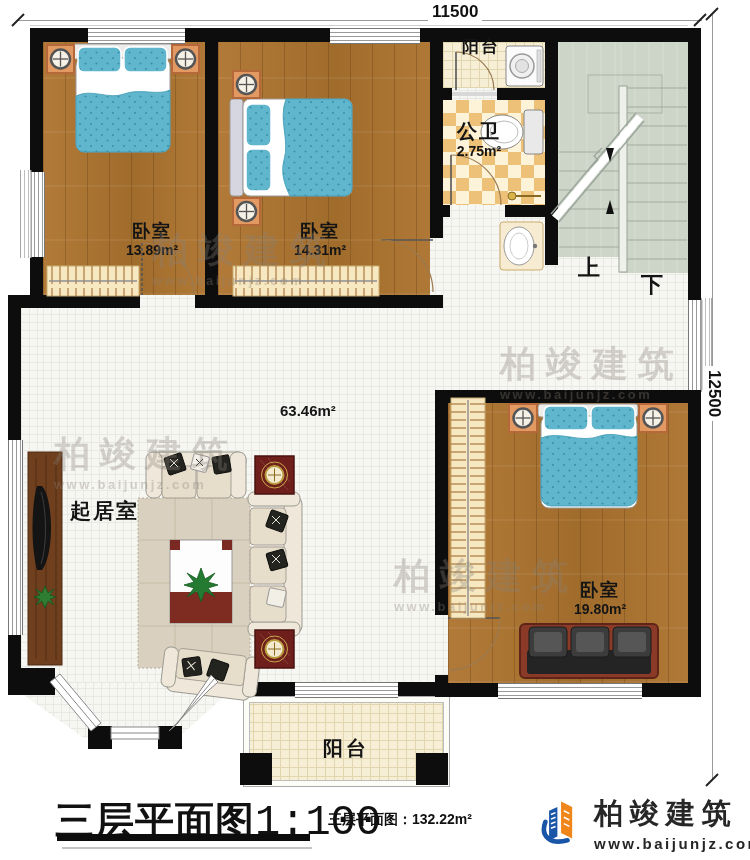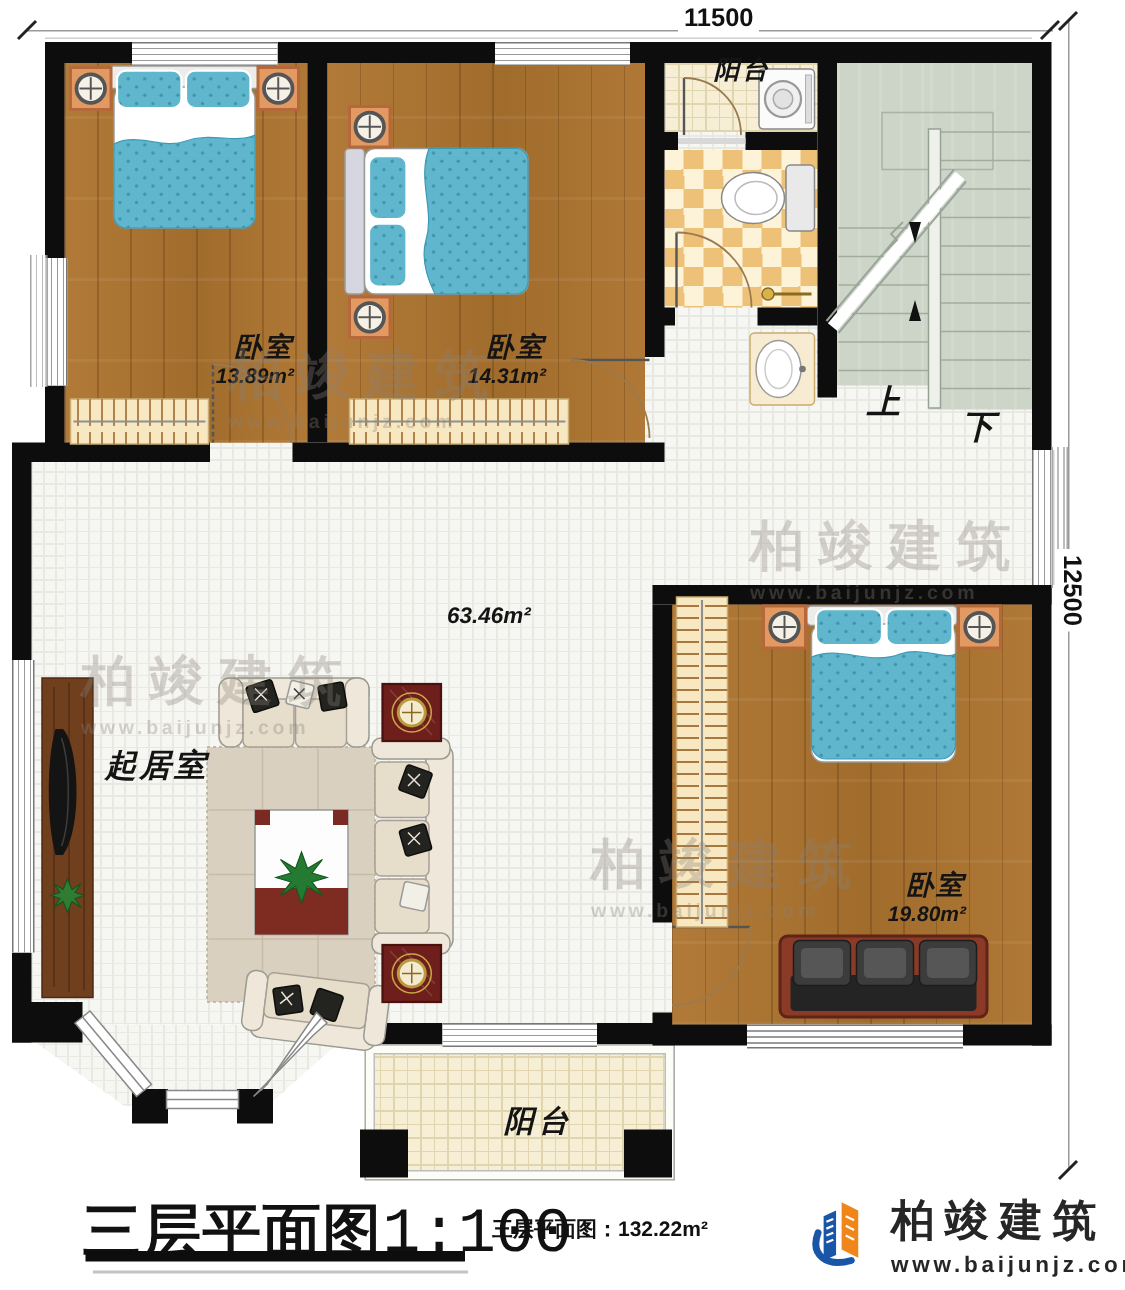--- a/index.html
+++ b/index.html
@@ -19,21 +19,21 @@
      repeating-linear-gradient(90deg,#e1d5ae 0 1px,transparent 1px 9px);}
   .checker{background:repeating-conic-gradient(#eec178 0% 25%,#fdf3d8 0% 50%) 0 0/26px 26px;}
   .stairf{background:#ccd5c8;background-image:repeating-linear-gradient(90deg,rgba(255,255,255,.12) 0 2px,transparent 2px 14px);}
   .wall{position:absolute;background:#0d0d0d;z-index:2;}
   .win-h{position:absolute;background:#fff;border-top:1px solid #777;border-bottom:1px solid #777;
      background-image:repeating-linear-gradient(to bottom,transparent 0 3px,#9a9a9a 3px 4px);z-index:3;}
   .win-v{position:absolute;background:#fff;border-left:1px solid #777;border-right:1px solid #777;
      background-image:repeating-linear-gradient(to right,transparent 0 3px,#9a9a9a 3px 4px);z-index:3;}
   .sill{opacity:.65;}
   #plan-svg{position:absolute;left:0;top:0;z-index:4;pointer-events:none;}
-  .lbl{position:absolute;z-index:5;color:#141414;font-weight:bold;text-align:right;line-height:1.15;white-space:nowrap;font-style:italic;}
+  .lbl{position:absolute;z-index:5;color:#141414;font-weight:bold;text-align:center;line-height:1.15;white-space:nowrap;}
   .lbl .area{display:block;font-size:14px;}
   .room-name{font-size:18px;letter-spacing:2px;}
   .dim{position:absolute;z-index:5;color:#111;font-weight:bold;font-size:17px;background:#fff;padding:0 4px;}
   .dimline{position:absolute;background:#999;z-index:1;}
   .dimline2{position:absolute;background:#cfcfcf;z-index:1;}
   .wm{position:absolute;z-index:6;color:#8a8278;opacity:.33;font-weight:bold;pointer-events:none;}
   .wm .wm-name{font-size:36px;letter-spacing:10px;white-space:nowrap;}
   .wm .wm-url{font-size:13px;letter-spacing:2.5px;margin-top:-2px;white-space:nowrap;}
   .balc-rail{border:1px solid #ababab;box-shadow:inset 0 0 0 5px #fdfdf8, inset 0 0 0 6px #bdbdbd;z-index:1;}
   
@@ -388,28 +388,32 @@
     <span class="area">13.89m²</span>
   </div>
   <div class="lbl" style="left:276px;top:221px;width:88px;">
     <span class="room-name">卧室</span>
     <span class="area">14.31m²</span>
   </div>
   <div class="lbl" style="left:556px;top:580px;width:88px;">
     <span class="room-name">卧室</span>
     <span class="area">19.80m²</span>
   </div>
+  <div class="lbl" style="left:440px;top:120px;width:78px;">
+    <span class="room-name" style="font-size:20px;">公卫</span>
+    <span class="area">2.75m²</span>
+  </div>
   <div class="lbl" style="left:448px;top:37px;width:66px;font-size:17px;letter-spacing:2px;">阳台</div>
   <div class="lbl" style="left:310px;top:737px;width:72px;font-size:20px;letter-spacing:3px;">阳台</div>
   <div class="lbl" style="left:70px;top:499px;font-size:21px;letter-spacing:2px;">起居室</div>
-  <div class="lbl" style="left:280px;top:402px;font-size:15px;margin-left:18px;">63.46m²</div>
+  <div class="lbl" style="left:280px;top:402px;font-size:15px;">63.46m²</div>
   <div class="lbl" style="left:578px;top:255px;font-size:22px;">上</div>
   <div class="lbl" style="left:641px;top:272px;font-size:22px;">下</div>
 
-  <div class="dim" style="left:452px;top:2px;">11500</div>
+  <div class="dim" style="left:428px;top:2px;">11500</div>
   <div class="dim" style="left:704px;top:366px;writing-mode:vertical-rl;padding:4px 0;">12500</div>
 
   <div class="wm" style="left:152px;top:226px;">
     <div class="wm-name">柏竣建筑</div>
     <div class="wm-url">www.baijunjz.com</div>
   </div>
   <div class="wm" style="left:500px;top:340px;">
     <div class="wm-name">柏竣建筑</div>
     <div class="wm-url">www.baijunjz.com</div>
   </div>

